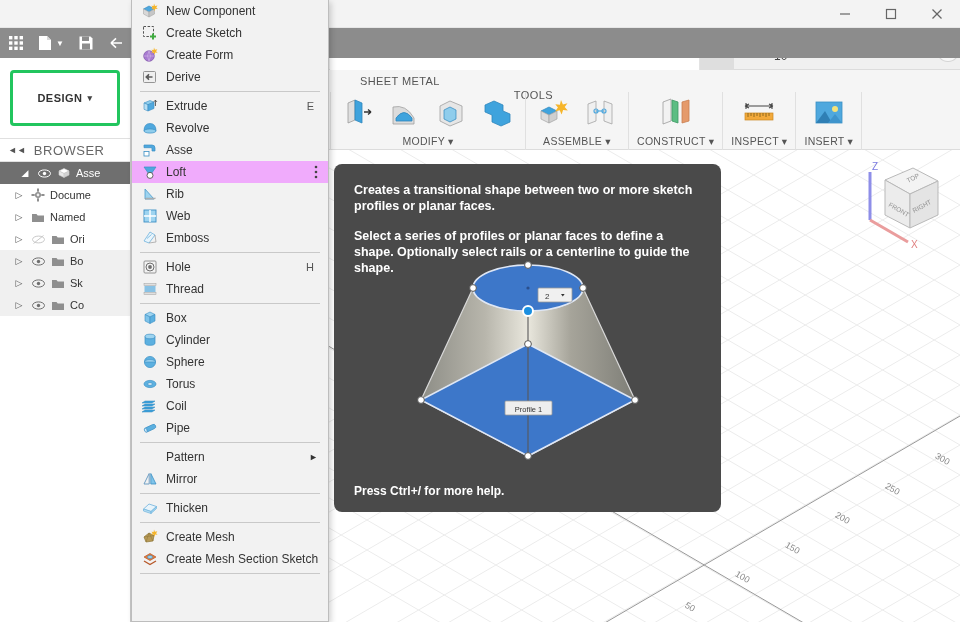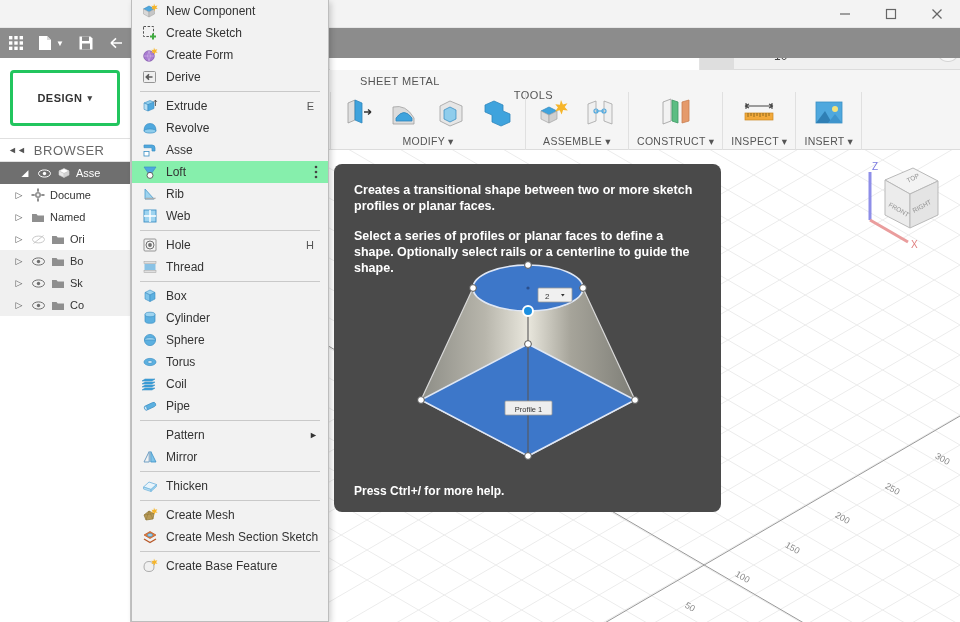--- a/index.html
+++ b/index.html
@@ -113,21 +113,21 @@
   
   #flyout{
     position:absolute; left:131px; top:0px; width:198px; height:622px;
     background:#f2f2f2; border:1px solid #bdbdbd; border-top:none;
     box-shadow:2px 2px 6px rgba(0,0,0,.18); z-index:40; overflow:hidden;
   }
   .mrow{
     height:22px; display:flex; align-items:center; padding-left:8px; position:relative;
     font-size:12px; color:#333; cursor:default;
   }
-  .mrow.sel{ background:#86efac; }
+  .mrow.sel{ background:#f0abfc; }
   .mrow .mico{ width:20px; height:18px; display:flex; align-items:center; justify-content:center;
      margin-right:6px; flex:0 0 20px;}
   .mrow .mlabel{ flex:1; }
   .mrow .mkey{ color:#555; font-size:11px; padding-right:14px;}
   .mrow .mdots{ position:absolute; right:10px; top:4px; color:#444; font-size:12px; line-height:7px;
      letter-spacing:0; }
   .mrow .marrow{ position:absolute; right:10px; color:#333; font-size:9px; }
   .msep{ height:1px; background:#c9c9c9; margin:3px 8px; }
   .mrow.indent .mlabel{ padding-left:26px; }
 
@@ -683,20 +683,30 @@
   <div class="mrow">
     <span class="mico">
       <svg width="16" height="16" viewBox="0 0 16 16">
         <rect x="2" y="2" width="12" height="12" fill="#9ed4f0" stroke="#3b8fc4" stroke-width=".9"></rect>
         <path d="M8 2 V14 M2 8 H14" stroke="#fff" stroke-width="1.4"></path>
       </svg>
     </span>
     <span class="mlabel">Web</span>
   </div>
 
+  <div class="mrow">
+    <span class="mico">
+      <svg width="16" height="16" viewBox="0 0 16 16">
+        <path d="M2 11 L8 2 L13 5 L7 13 Z" fill="#e8f4fb" stroke="#6fb3dd" stroke-width=".8"></path>
+        <path d="M5 8.5 L9.5 4.5" stroke="#6fb3dd" stroke-width=".8"></path>
+        <path d="M13 5 L14 12 L7 13" fill="none" stroke="#9a9a9a" stroke-width=".7"></path>
+      </svg>
+    </span>
+    <span class="mlabel">Emboss</span>
+  </div>
 
   <div class="msep"></div>
 
   <div class="mrow">
     <span class="mico">
       <svg width="16" height="16" viewBox="0 0 16 16">
         <rect x="2" y="2" width="12" height="12" rx="1" fill="#f2f2f2" stroke="#8a8a8a" stroke-width=".9"></rect>
         <circle cx="8" cy="8" r="4" fill="none" stroke="#6f6f6f" stroke-width="1"></circle>
         <circle cx="8" cy="8" r="1.9" fill="#6f6f6f"></circle>
       </svg>
@@ -840,29 +850,20 @@
         <path d="M2 6 L8 2.5 L14 6 L8 9.5 Z" fill="#e07a3a" stroke="#b8592a" stroke-width=".7"></path>
         <ellipse cx="8" cy="6" rx="2.6" ry="1.5" fill="#9ed4f0" stroke="#3b8fc4" stroke-width=".6"></ellipse>
         <path d="M2 10 L8 13.5 L14 10" fill="none" stroke="#b8592a" stroke-width="1.4"></path>
       </svg>
     </span>
     <span class="mlabel">Create Mesh Section Sketch</span>
   </div>
 
   <div class="msep"></div>
 
-  <div class="mrow">
-    <span class="mico">
-      <svg width="16" height="16" viewBox="0 0 16 16">
-        <path d="M2 9 Q2 3.5 7 3.5 Q12 3.5 12 9 Q12 13.5 7 13.5 Q2 13.5 2 9 Z" fill="#f0f0f0" stroke="#9a9a9a" stroke-width=".8"></path>
-        <polygon points="12,0.5 12.9,2.8 15.3,2.3 14.1,4.2 15.6,5.7 13.2,5.5 12.5,7.7 11.6,5.5 9.4,6 10.6,4.2 9.4,2.7 11.6,3" fill="#f6b52a"></polygon>
-      </svg>
-    </span>
-    <span class="mlabel">Create Base Feature</span>
-  </div>
 
   <div class="mrow">
     
     
   </div>
 
 </div>
 
 <div id="tooltip">
   <p>Creates a transitional shape between two or more sketch profiles or planar faces.</p>

